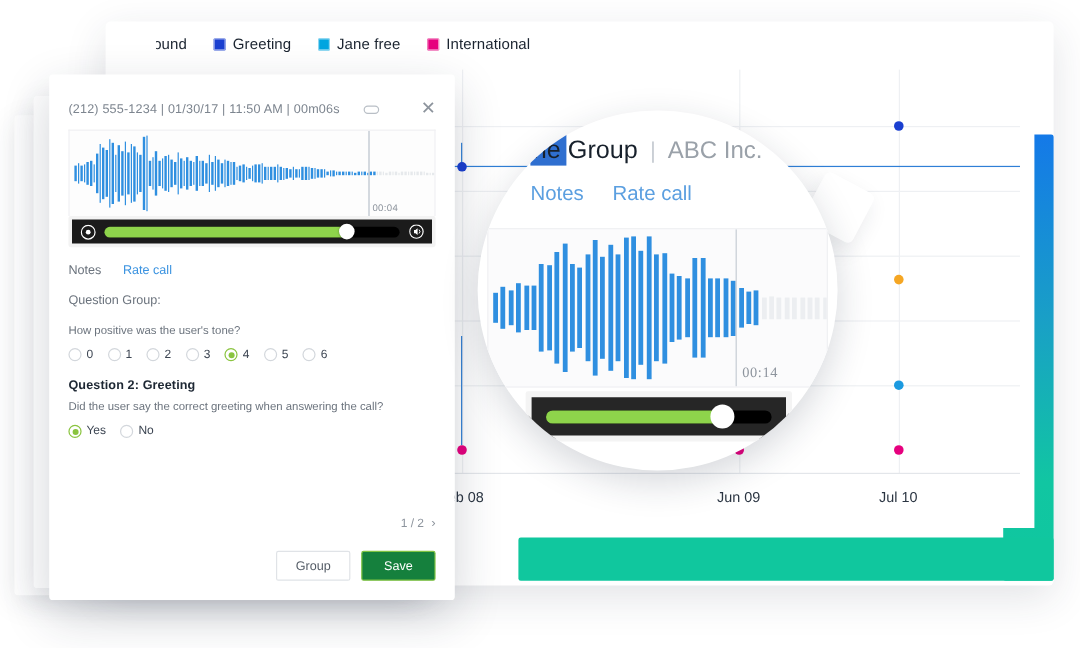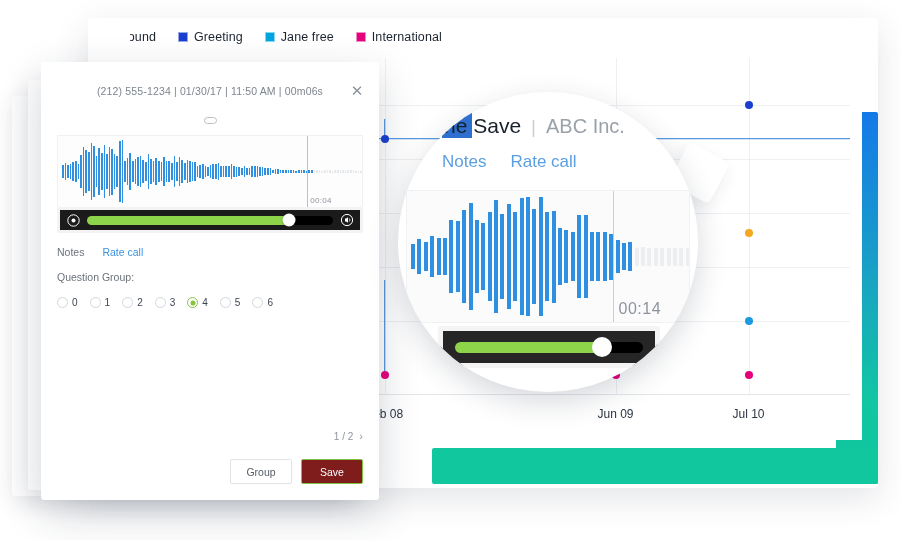--- a/index.html
+++ b/index.html
@@ -176,21 +176,20 @@
     line-height: 16px;
     text-align: center;
     cursor: pointer;
   }
   .meta-row {
     display: flex; align-items: center; gap: 20px;
     margin-top: 9px;
     font-size: 10.5px;
     color: #7d858f;
     letter-spacing: .15px;
-    flex-direction: column;
   }
   .meta-chain { white-space: nowrap; }
   .meta-badge {
     width: 13px; height: 7px;
     border: 1px solid #b9bfc6;
     border-radius: 4px;
     flex: none;
   }
 
   
@@ -372,21 +371,21 @@
     font-size: 10.5px;
     display: flex; align-items: center; justify-content: center;
     cursor: pointer;
   }
   .btn-cancel {
     background: #ffffff;
     border: 1px solid #e0e3e7;
     color: #545c66;
   }
   .btn-save {
-    background: #7f1d1d;
+    background: #15803d;
     border: 1px solid #7fc242;
     color: #ffffff;
   }
 
   
   .lens {
     position: absolute;
     left: 398px; top: 92px;
     width: 300px; height: 300px;
     border-radius: 50%;
@@ -438,23 +437,24 @@
     padding: 0 4px;
   }
   .lens-wbar { width: 4px; flex: none; }
   .lens-playhead {
     position: absolute; top: 0; bottom: 0; width: 1px;
     background: #c6cdd4;
   }
   .lens-time {
     position: absolute;
     bottom: 4px;
-    font-size: 16px;
+    font-size: 12px;
     color: #8d949d;
     letter-spacing: .5px;
+    font-family: Liberation Serif, serif;
   }
   .lens-player {
     position: absolute;
     left: 40px; top: 234px;
     width: 222px; height: 42px;
     background: #262626;
     border: 5px solid #f4f4f4;
     border-radius: 2px;
     display: flex; align-items: center;
     padding: 0 12px;
@@ -713,20 +713,21 @@
     <div class="tabs">
       <span class="tab">Notes</span>
       <span class="tab active">Rate call</span>
     </div>
 
     <div class="qgroup-row">
       <span class="qgroup-label">Question Group:</span>
     </div>
 
     <div class="q-block">
+      <div class="q-sub">How positive was the user's tone?</div>
       <div class="radio-row">
         <span class="radio-item">
           <span class="radio"></span>
           <span>0</span>
         </span>
         <span class="radio-item">
           <span class="radio"></span>
           <span>1</span>
         </span>
         <span class="radio-item">
@@ -745,39 +746,53 @@
           <span class="radio"></span>
           <span>5</span>
         </span>
         <span class="radio-item">
           <span class="radio"></span>
           <span>6</span>
         </span>
       </div>
     </div>
 
+    <div class="q-block">
+      <div class="q-title">Question 2: Greeting</div>
+      <div class="q-sub">Did the user say the correct greeting when answering the call?</div>
+      <div class="radio-row">
+        <span class="radio-item">
+          <span class="radio on"></span>
+          <span>Yes</span>
+        </span>
+        <span class="radio-item">
+          <span class="radio"></span>
+          <span>No</span>
+        </span>
+      </div>
+    </div>
 
     <div class="pager">
       <span>1 / 2</span>
       <span class="pager-next">›</span>
     </div>
 
     <div class="footer-btns">
       <div class="btn btn-cancel">Group</div>
       <div class="btn btn-save">Save</div>
     </div>
   </div>
 
   <div class="lens-pointer"></div>
 
   <div class="lens">
     <div class="lens-inner">
       <div class="lens-avatar"></div>
       <div class="lens-contact">
-        <span class="lens-name">ne Save</span>
+        <span class="lens-name">ne Group</span>
         <span class="lens-div">|</span>
         <span class="lens-company">ABC Inc.</span>
       </div>
 
       <div class="lens-tabs">
         <span class="lens-tab">Notes</span>
         <span class="lens-tab active">Rate call</span>
       </div>
 
       <div class="lens-wave-box">

